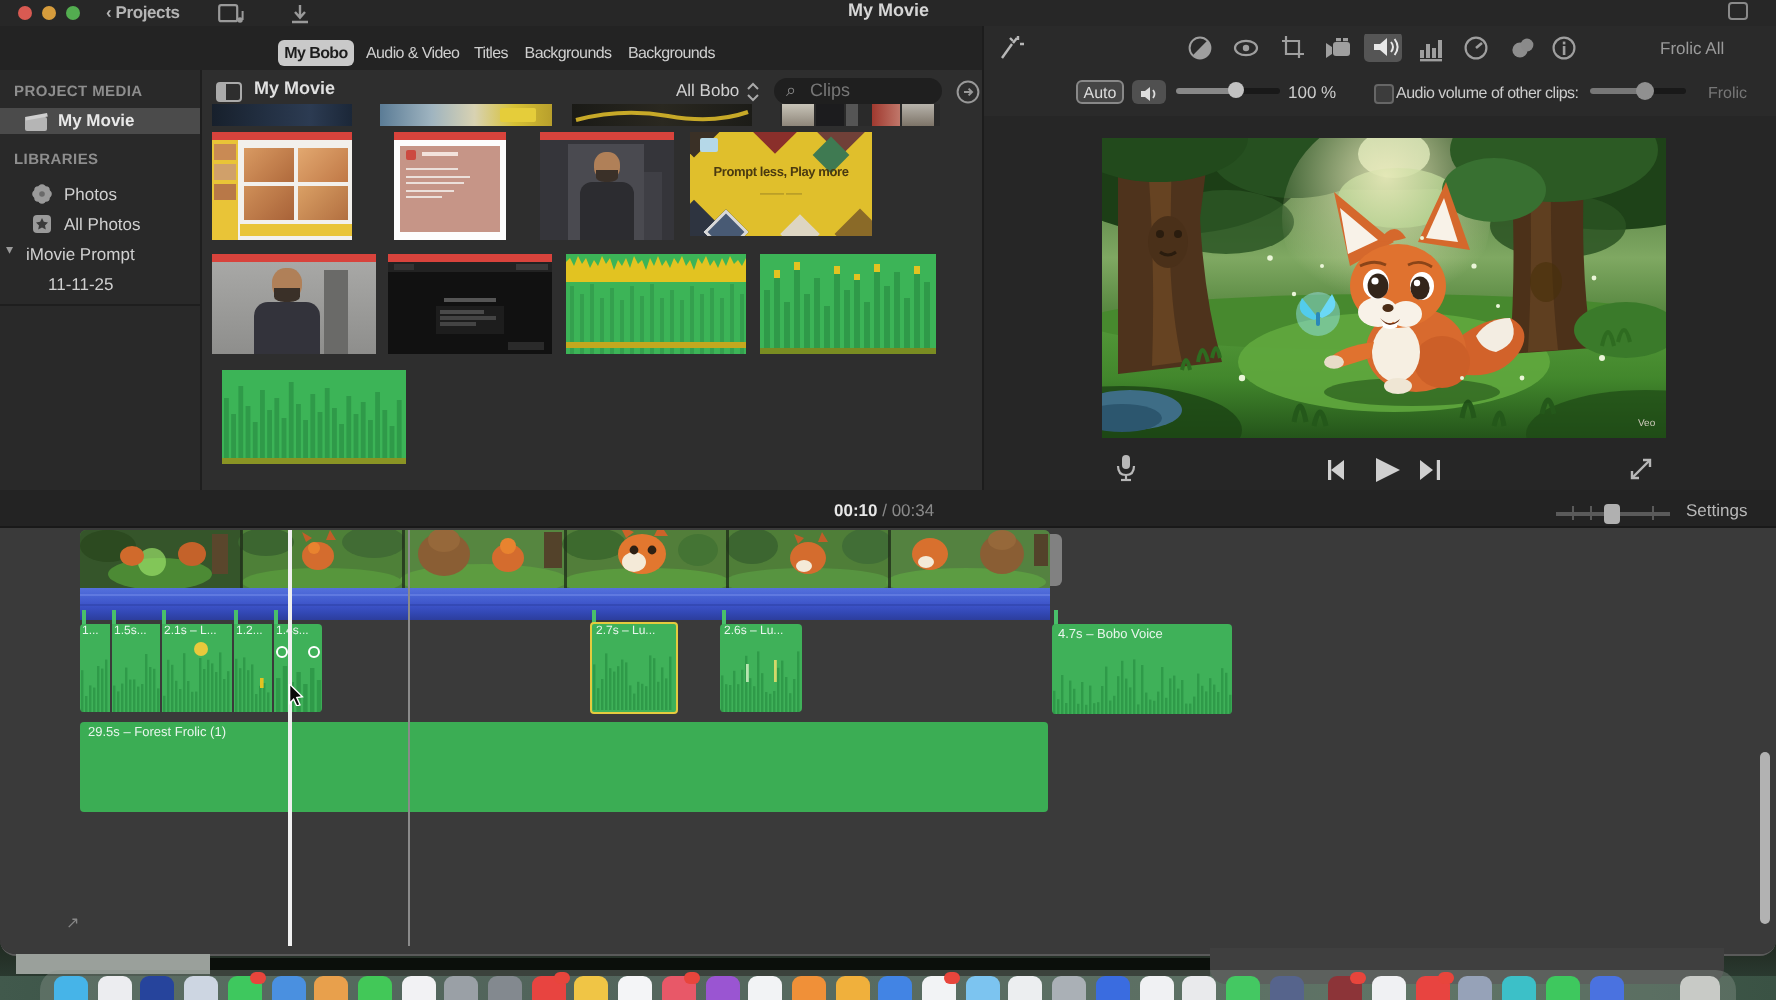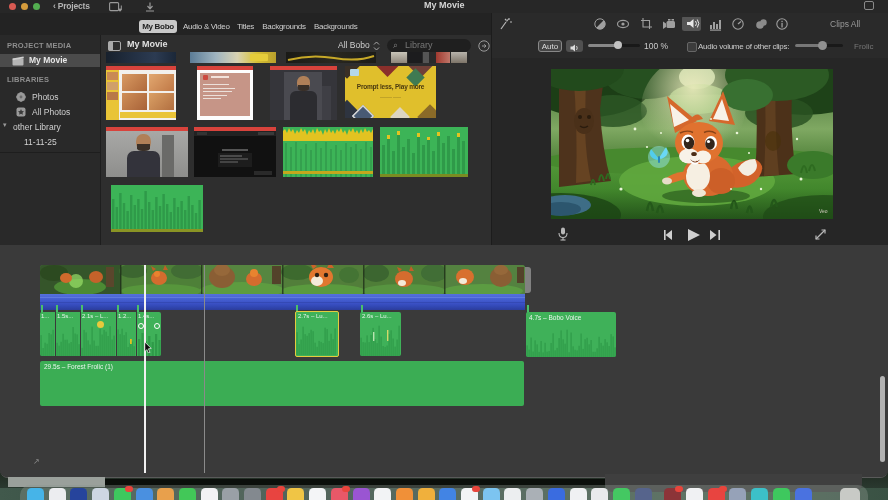--- a/index.html
+++ b/index.html
@@ -65,39 +65,39 @@
           </g>
           <circle cx="5" cy="5" r="1.4" fill="#6a6a6a"></circle>
         </svg>
       <div class="abs" style="left:32px;top:57px;font-size:8.5px;color:#d0d0d0;">Photos</div>
       <svg class="abs" style="left:16px;top:72px;" width="10" height="10" viewBox="0 0 10 10">
           <rect x="0.5" y="0.5" width="9" height="9" rx="2" fill="#9a9a9a"></rect>
           <path d="M5 2 L5.9 3.9 L8 4.2 L6.5 5.7 L6.9 7.8 L5 6.8 L3.1 7.8 L3.5 5.7 L2 4.2 L4.1 3.9 Z" fill="#3a3a3a"></path>
         </svg>
       <div class="abs" style="left:32px;top:72px;font-size:8.5px;color:#d0d0d0;">All Photos</div>
       <div class="abs" style="left:3px;top:86px;font-size:7px;color:#9a9a9a;">▾</div>
-      <div class="abs" style="left:13px;top:87px;font-size:8.5px;color:#d0d0d0;">other Library</div>
+      <div class="abs" style="left:13px;top:87px;font-size:8.5px;color:#d0d0d0;">iMovie Prompt</div>
       <div class="abs" style="left:24px;top:102px;font-size:8.5px;color:#d0d0d0;">11-11-25</div>
       <div class="abs" style="left:0;top:117px;width:100px;height:1px;background:#1e1e1e;"></div>
     </div>
 
     <div class="abs" style="left:101px;top:35px;width:390px;height:215px;background:#2e2e2e;">
 
       <svg class="abs" style="left:7px;top:6px;" width="13" height="10" viewBox="0 0 13 10">
           <rect x="0.5" y="0.5" width="12" height="9" rx="1.5" fill="none" stroke="#aaa" stroke-width="1"></rect>
           <rect x="0.5" y="0.5" width="4.5" height="9" fill="#aaa"></rect>
         </svg>
       <div class="abs" style="left:26px;top:4px;font-size:9px;font-weight:bold;color:#e0e0e0;">My Movie</div>
       <div class="abs" style="left:237px;top:4.5px;font-size:8.5px;color:#d0d0d0;">All Bobo</div>
       <svg class="abs" style="left:272px;top:6px;" width="7" height="10" viewBox="0 0 7 10">
           <path d="M1 3.5 L3.5 1 L6 3.5 M1 6.5 L3.5 9 L6 6.5" stroke="#aaa" stroke-width="1" fill="none"></path>
         </svg>
       <div class="abs" style="left:286px;top:3.5px;width:84px;height:13px;background:#1f1f1f;border-radius:7px;">
         <span class="abs" style="left:6px;top:1px;font-size:9px;color:#888;">⌕</span>
-        <span class="abs" style="left:18px;top:1px;font-size:9px;color:#777;">Library</span>
+        <span class="abs" style="left:18px;top:1px;font-size:9px;color:#777;">Clips</span>
       </div>
       <svg class="abs" style="left:377px;top:4.5px;" width="12" height="12" viewBox="0 0 12 12">
           <circle cx="6" cy="6" r="5.2" fill="none" stroke="#999" stroke-width="1"></circle>
           <path d="M4 6 L8 6 M6.3 4.3 L8 6 L6.3 7.7" stroke="#999" stroke-width="1" fill="none"></path>
         </svg>
 
       <div class="abs" style="left:5px;top:17px;width:70px;height:11px;background:linear-gradient(90deg,#17202c,#233043 40%,#2c3b52 70%,#1b2738);"></div>
       <div class="abs" style="left:89px;top:17px;width:86px;height:11px;background:linear-gradient(90deg,#5b7c96,#9fb4c0 30%,#d8d2b2 55%,#d7c135 78%,#b89f2c);">
         <span class="abs" style="left:60px;top:2px;width:18px;height:7px;background:#e5cd3a;border-radius:1px;"></span>
       </div>
@@ -336,21 +336,21 @@
             <circle cx="5" cy="7" r="3.8" fill="#9f9f9f" opacity="0.85"></circle>
             <circle cx="8.5" cy="4.5" r="3.2" fill="#8a8a8a"></circle>
           </g>
 
         <g transform="translate(187,1)">
             <circle cx="6" cy="6" r="5.2" fill="none" stroke="#9f9f9f" stroke-width="1.1"></circle>
             <rect x="5.4" y="5" width="1.3" height="4.5" fill="#9f9f9f"></rect>
             <rect x="5.4" y="2.8" width="1.3" height="1.4" fill="#9f9f9f"></rect>
           </g>
       </svg>
-      <span class="abs" style="left:338px;top:6px;font-size:8.5px;color:#9a9a9a;">Clips All</span>
+      <span class="abs" style="left:338px;top:6px;font-size:8.5px;color:#9a9a9a;">Frolic All</span>
 
       <div class="abs" style="left:0;top:22px;width:397px;height:23px;background:#2a2a2a;">
         <span class="abs" style="left:46px;top:5px;width:24px;height:12px;background:#454545;border:1px solid #888;border-radius:3px;font-size:8px;color:#ddd;box-sizing:border-box;text-align:center;line-height:12px;">Auto</span>
         <span class="abs" style="left:74px;top:5px;width:17px;height:12px;background:#505050;border-radius:3px;">
           <svg width="17" height="12" viewBox="0 0 17 12">
               <path d="M4.5 4.5 L6.5 4.5 L9 2.5 L9 9.5 L6.5 7.5 L4.5 7.5 Z" fill="#ddd"></path>
               <path d="M10.5 4 q1.5 2 0 4" stroke="#ddd" stroke-width="0.9" fill="none"></path>
             </svg>
         </span>
         <span class="abs" style="left:96px;top:9px;width:52px;height:3px;background:#191919;border-radius:2px;"></span>
@@ -510,20 +510,29 @@
           <g stroke="#b8b8b8" stroke-width="1.2" fill="none">
             <path d="M2 11 L11 2"></path>
               <path d="M7.5 2 L11 2 L11 5.5"></path>
               <path d="M2 7.5 L2 11 L5.5 11"></path>
           </g>
         </svg>
       </div>
     </div>
 
     <div class="abs" style="left:0;top:245px;width:888px;height:233px;background:#3a3a3a;">
+      <div class="abs" style="left:0;top:0;width:888px;height:18px;background:#232323;border-bottom:1px solid #191919;">
+        <span class="abs" style="left:417px;top:5px;font-size:8.5px;font-weight:bold;color:#e8e8e8;">00:10 <span style="color:#8a8a8a;font-weight:normal;">/ 00:34</span></span>
+        <span class="abs" style="left:778px;top:11px;width:57px;height:1.5px;background:#5a5a5a;"></span>
+          <span class="abs" style="left:786px;top:8px;width:1px;height:7px;background:#5a5a5a;"></span>
+          <span class="abs" style="left:795px;top:8px;width:1px;height:7px;background:#5a5a5a;"></span>
+          <span class="abs" style="left:826px;top:8px;width:1px;height:7px;background:#5a5a5a;"></span>
+        <span class="abs" style="left:802px;top:7px;width:8px;height:10px;background:#b0b0b0;border-radius:2px;"></span>
+        <span class="abs" style="left:843px;top:5px;font-size:8.5px;color:#b8b8b8;">Settings</span>
+      </div>
 
       <div class="abs" style="left:40px;top:20px;width:485px;height:65px;border-radius:3px;overflow:hidden;">
 
         <svg class="abs" style="left:0;top:0;" width="485" height="29" viewBox="0 0 485 29">
           <defs>
             <linearGradient id="fr" x1="0" y1="0" x2="0" y2="1">
               <stop offset="0" stop-color="#47763a"></stop>
                 <stop offset="0.55" stop-color="#5e9a44"></stop>
                 <stop offset="1" stop-color="#3c7029"></stop>
             </linearGradient>

